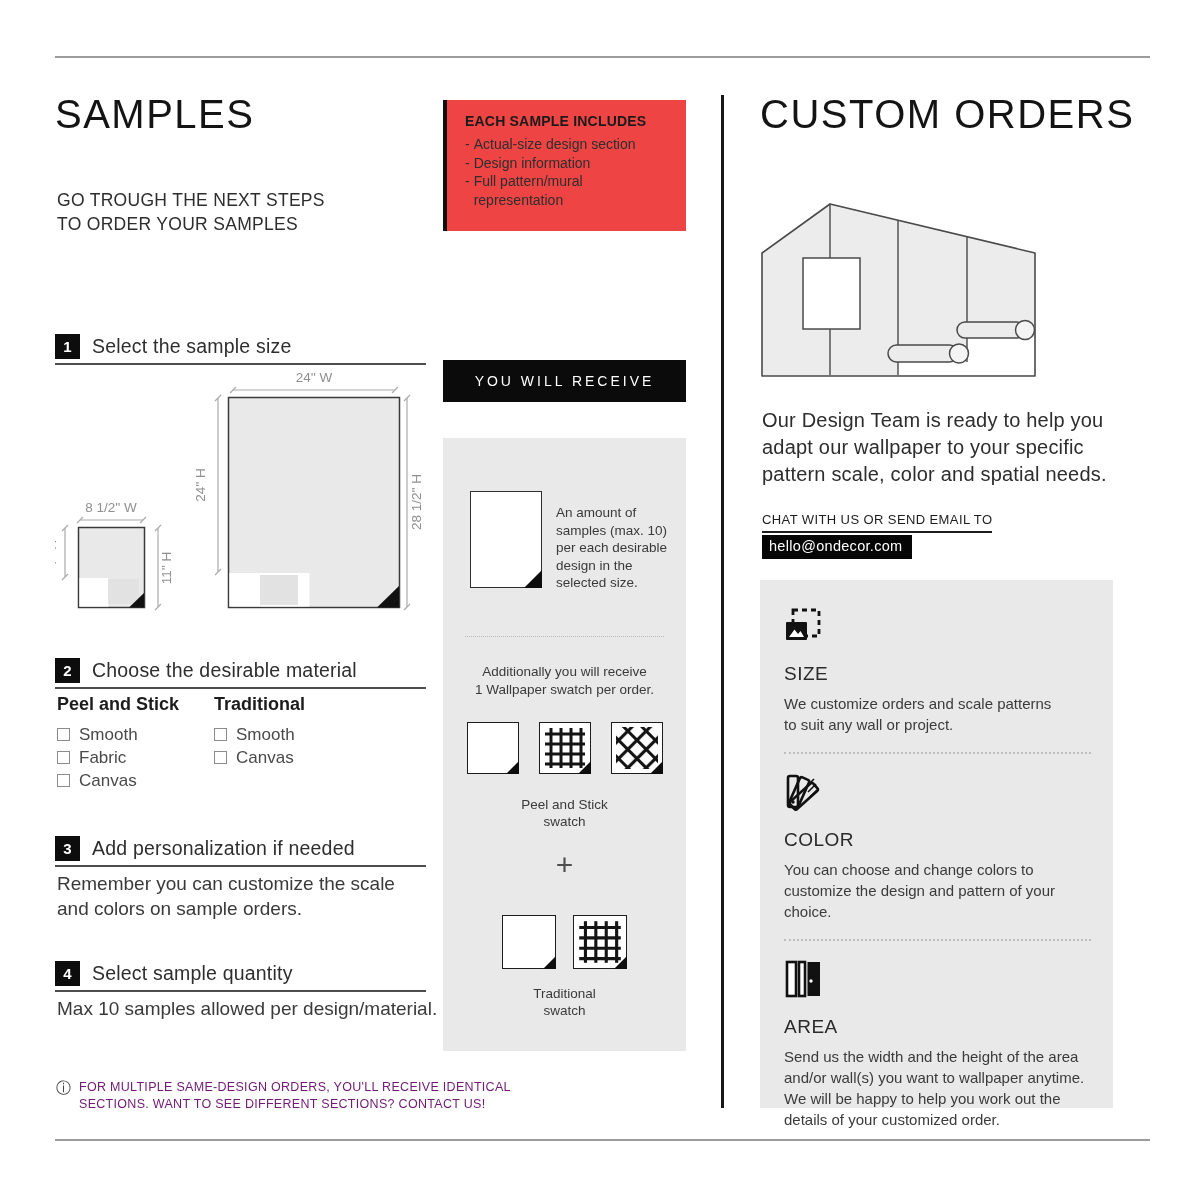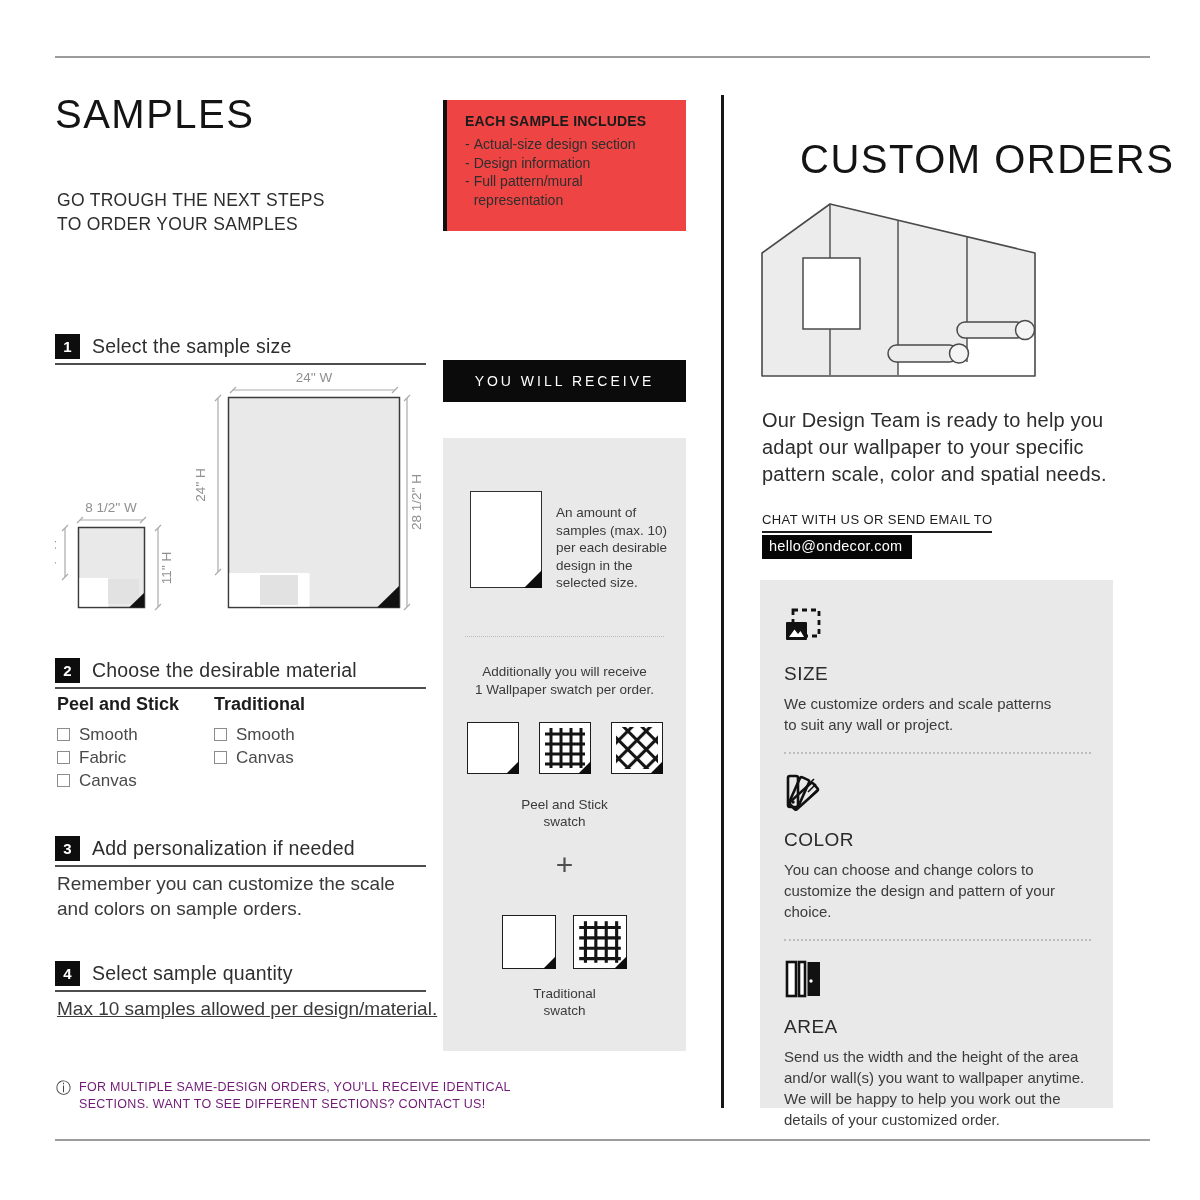--- a/index.html
+++ b/index.html
@@ -163,21 +163,21 @@
   </div>
   <div class="abs" style="left:57px;top:871px;">
     <div class="note">Remember you can customize the scale</div>
     <div class="note">and colors on sample orders.</div>
   </div>
 
   <div class="step-header" style="top:961px;">
     <div class="step-num">4</div>
     <div class="step-title">Select sample quantity</div>
   </div>
-  <div class="abs note" style="left:57px;top:996px;text-decoration:underline;">Max 10 samples allowed per design/material.</div>
+  <div class="abs note" style="left:57px;top:996px;">Max 10 samples allowed per design/material.</div>
 
   <div class="abs foot" style="left:56px;top:1079px;width:480px;">
     <span class="foot-icon">ⓘ</span>
     <span>
       <div class="foot-line">FOR MULTIPLE SAME-DESIGN ORDERS, YOU'LL RECEIVE IDENTICAL</div>
       <div class="foot-line">SECTIONS. WANT TO SEE DIFFERENT SECTIONS? CONTACT US!</div>
     </span>
   </div>
 
   <div class="abs includes-box" style="left:443px;top:100px;width:243px;height:131px;">
@@ -268,21 +268,21 @@
         </svg>
         <span class="corner small"></span>
       </div>
     </div>
     <div class="abs mid-text center-text" style="left:0;right:0;top:547px;line-height:17px;">
       <div>Traditional</div>
       <div>swatch</div>
     </div>
   </div>
 
-  <div class="abs big-title" style="left:800px;top:92px;margin-top:45px;">CUSTOM ORDERS</div>
+  <div class="abs big-title" style="left:760px;top:92px;">CUSTOM ORDERS</div>
 
   <svg class="abs" style="left:758px;top:196px;" width="285" height="185" viewBox="0 0 285 185">
     <polygon points="4,180 4,57 72,8 277,57 277,180" fill="#ececec"></polygon>
     <polygon points="140,166 209,166 209,141 277,141 277,179 140,179" fill="#ffffff"></polygon>
     <g stroke="#4a4a4a" stroke-width="1.4">
       <line x1="72" y1="8" x2="72" y2="179"></line>
       <line x1="140" y1="24" x2="140" y2="179"></line>
       <line x1="209" y1="41" x2="209" y2="166"></line>
     </g>
     <polygon points="4,180 4,57 72,8 277,57 277,180" fill="none" stroke="#4a4a4a" stroke-width="1.6" stroke-linejoin="round"></polygon>

